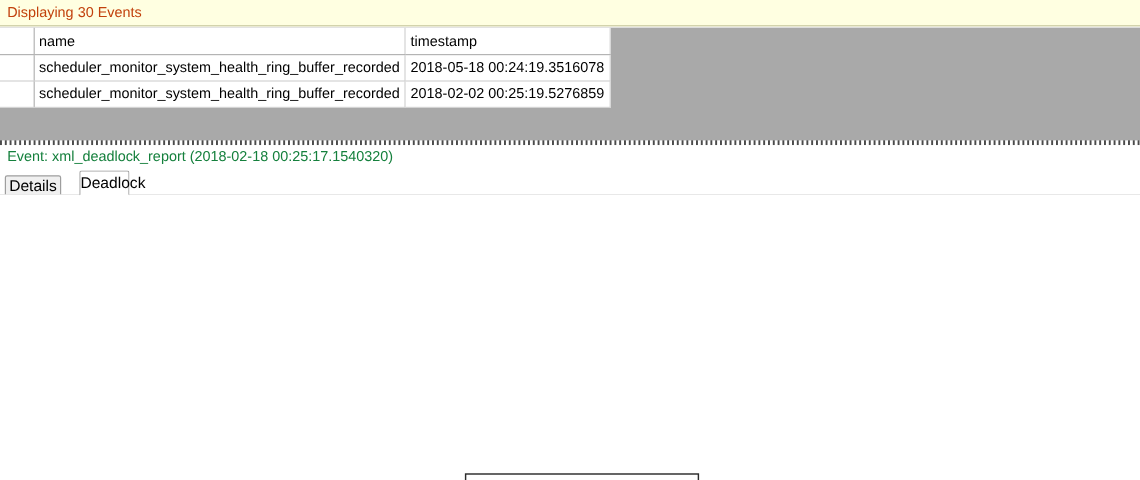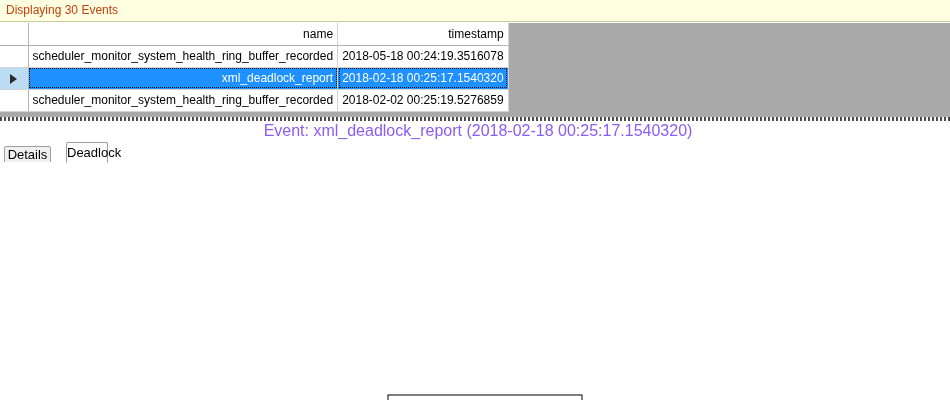--- a/index.html
+++ b/index.html
@@ -45,21 +45,21 @@
   table.grid col.c-sel   { width: 28px; }
   table.grid col.c-name  { width: 280px; }
   table.grid col.c-time  { width: 170px; }
 
   table.grid th, table.grid td {
     border: 1px solid #d3d3d3;
     border-top: none;
     border-left: none;
     height: 22px;
     padding: 0 4px;
-    text-align: right;
+    text-align: left;
     font-weight: normal;
     white-space: nowrap;
     overflow: hidden;
     box-sizing: border-box;
     vertical-align: middle;
   }
   table.grid thead th {
     background: #ffffff;
     border-bottom: 1px solid #b4b4b4;
     font-weight: normal;
@@ -97,27 +97,26 @@
         #4a4a4a 0px, #4a4a4a 2px,
         #ffffff 2px, #ffffff 4px);
     background-size: 4px 2px;
     background-repeat: repeat;
   }
 
   
   .event-line {
     position: absolute; left: 0; top: 121px;
     width: 950px; height: 19px;
-    font-size: 16px;
-    color: #8b5cf6;
+    font-size: 12px;
+    color: #15803d;
     line-height: 19px;
     padding-left: 6px;
     box-sizing: border-box;
     background: #ffffff;
-    text-align: center;
   }
 
   
   .tabstrip {
     position: absolute; left: 0; top: 141px;
     width: 950px; height: 22px;
     box-sizing: border-box;
   }
   .tabstrip .tabline {
     position: absolute; left: 0; bottom: 0;
@@ -198,27 +197,20 @@
           <th>name</th>
           <th>timestamp</th>
         </tr>
       </thead>
       <tbody>
         <tr>
           <td class="sel-cell"></td>
           <td class="data-cell">scheduler_monitor_system_health_ring_buffer_recorded</td>
           <td class="data-cell">2018-05-18 00:24:19.3516078</td>
         </tr>
-        <tr class="row-selected">
-          <td class="sel-cell">
-            <span class="row-arrow"></span>
-          </td>
-          <td class="data-cell">xml_deadlock_report</td>
-          <td class="data-cell">2018-02-18 00:25:17.1540320</td>
-        </tr>
         <tr>
           <td class="sel-cell"></td>
           <td class="data-cell">scheduler_monitor_system_health_ring_buffer_recorded</td>
           <td class="data-cell">2018-02-02 00:25:19.5276859</td>
         </tr>
       </tbody>
     </table>
   </div>
 
   <div class="splitter"></div>

